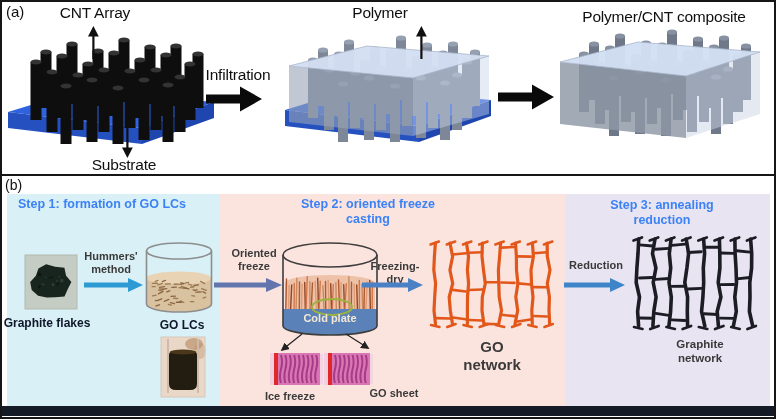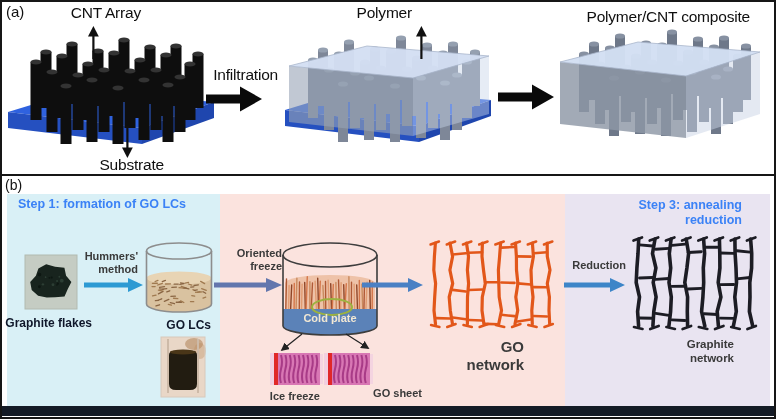--- a/index.html
+++ b/index.html
@@ -1,21 +1,21 @@
 <!DOCTYPE html>
 <html><head>
 <meta charset="utf-8">
 <style>
   *{box-sizing:border-box}
   body{margin:0;background:#ffffff;font-family:"Liberation Sans",sans-serif}
   .frame{position:relative;width:776px;height:419px;background:#fff;overflow:hidden}
   .edge{position:absolute;background:#161616}
   .abs{position:absolute}
   .lbl{position:absolute;color:#141414;line-height:1.18;white-space:pre-line}
-  .ctr{text-align:right}
+  .ctr{text-align:center}
   .big{font-size:15.5px;letter-spacing:-0.2px;color:#0f0f0f}
   .ttl{font-size:12.5px;font-weight:700;color:#3b82f6}
   .sm{font-size:11px;font-weight:700;color:#3a3a3a}
   .md{font-size:12px;font-weight:700;color:#0f172a}
   .panel-tag{font-size:15px;color:#111}
   svg{position:absolute;overflow:visible}
   svg text{font-family:"Liberation Sans",sans-serif}
 </style>
 </head>
 <body>
@@ -313,20 +313,21 @@
       <rect x="0" y="0" width="44" height="60" fill="#e9d7c7"></rect>
       <ellipse cx="33" cy="7" rx="9" ry="6" fill="#a97a4c" fill-opacity="0.5"></ellipse>
       <ellipse cx="39" cy="14" rx="6" ry="8" fill="#b98a5c" fill-opacity="0.35"></ellipse>
       <line x1="7" y1="2" x2="7" y2="56" stroke="#cdbaa8" stroke-width="2"></line>
       <line x1="37" y1="2" x2="37" y2="56" stroke="#cdbaa8" stroke-width="2"></line>
       <path d="M8,18 Q8,14 13,14 L31,14 Q36,14 36,18 L36,47 Q36,53 29,53 L15,53 Q8,53 8,47 Z" fill="#221c11"></path>
       <ellipse cx="22" cy="15" rx="13" ry="2.5" fill="#4a3618"></ellipse>
       <rect x="0" y="0" width="44" height="60" fill="none" stroke="#d8c8ba"></rect>
     </svg>
 
+  <div class="lbl ttl ctr" style="left:280px;top:197px;width:176px">Step 2: oriented freeze casting</div>
   <div class="lbl sm ctr" style="left:226px;top:247px;width:56px">Oriented
 freeze</div>
   <svg id="oarrow" style="left:214px;top:278px" width="70" height="14">
       <polygon points="0,4.5 52,4.5 52,0 68,7 52,14 52,9.5 0,9.5" fill="#6276ad"></polygon>
     </svg>
   <svg id="bk2" style="left:278px;top:237px" width="104" height="100">
 
   <path d="M7,46 A45,8 0 0 1 97,46 L97,74 L7,74 Z" fill="#eec2a8"></path>
       <line x1="8.5" y1="41.84663698302891" x2="7.774270773294508" y2="73" stroke="#b05a36" stroke-width="1.4" stroke-linecap="round"></line>
       <line x1="11.1" y1="48.484292270841216" x2="10.562795019598116" y2="73" stroke="#e09b72" stroke-width="1.4" stroke-linecap="round"></line>
@@ -399,20 +400,21 @@
       <path d="M71.4,5 Q73.4,12 71.4,19 Q69.4,27 71.4,33" fill="none" stroke="#a83b87" stroke-width="2"></path>
       <path d="M75.80000000000001,5 Q77.80000000000001,12 75.80000000000001,19 Q73.80000000000001,27 75.80000000000001,33" fill="none" stroke="#a83b87" stroke-width="2"></path>
       <path d="M80.20000000000002,5 Q82.20000000000002,12 80.20000000000002,19 Q78.20000000000002,27 80.20000000000002,33" fill="none" stroke="#a83b87" stroke-width="2"></path>
       <path d="M84.60000000000002,5 Q86.60000000000002,12 84.60000000000002,19 Q82.60000000000002,27 84.60000000000002,33" fill="none" stroke="#a83b87" stroke-width="2"></path>
       <path d="M89.00000000000003,5 Q91.00000000000003,12 89.00000000000003,19 Q87.00000000000003,27 89.00000000000003,33" fill="none" stroke="#a83b87" stroke-width="2"></path>
       <path d="M93.40000000000003,5 Q95.40000000000003,12 93.40000000000003,19 Q91.40000000000003,27 93.40000000000003,33" fill="none" stroke="#a83b87" stroke-width="2"></path>
       <path d="M97.80000000000004,5 Q99.80000000000004,12 97.80000000000004,19 Q95.80000000000004,27 97.80000000000004,33" fill="none" stroke="#a83b87" stroke-width="2"></path>
     </svg>
   <div class="lbl sm ctr" style="left:260px;top:390px;width:60px">Ice freeze</div>
   <div class="lbl sm ctr" style="left:366px;top:387px;width:56px">GO sheet</div>
+  <div class="lbl sm ctr" style="left:364px;top:260px;width:62px">Freezing-dry</div>
   <svg id="farrow" style="left:362px;top:278px" width="62" height="14">
       <polygon points="0,4.5 46,4.5 46,0 61,7 46,14 46,9.5 0,9.5" fill="#4a80c4"></polygon>
     </svg>
   <svg id="gonet" style="left:427px;top:236px" width="128" height="98">
       <path d="M8.4,7 L7.4,20.5 L6.8,34.0 L8.6,47.5 L7.7,61.0 L7.0,74.5 L8.5,88.0" fill="none" stroke="#e2571a" stroke-width="3.2" stroke-linecap="round" stroke-linejoin="round"></path>
       <line x1="3.5" y1="8.5" x2="12" y2="5.5" stroke="#e2571a" stroke-width="2.4000000000000004" stroke-linecap="round"></line>
       <line x1="4" y1="89" x2="12.5" y2="91" stroke="#e2571a" stroke-width="2.4000000000000004" stroke-linecap="round"></line>
       <path d="M23.0,7 L25.6,20.5 L22.9,34.0 L25.7,47.5 L22.2,61.0 L23.3,74.5 L25.5,88.0" fill="none" stroke="#e2571a" stroke-width="3.2" stroke-linecap="round" stroke-linejoin="round"></path>
       <line x1="19.7" y1="8.5" x2="28.2" y2="5.5" stroke="#e2571a" stroke-width="2.4000000000000004" stroke-linecap="round"></line>
       <line x1="20.2" y1="91" x2="28.7" y2="88" stroke="#e2571a" stroke-width="2.4000000000000004" stroke-linecap="round"></line>

